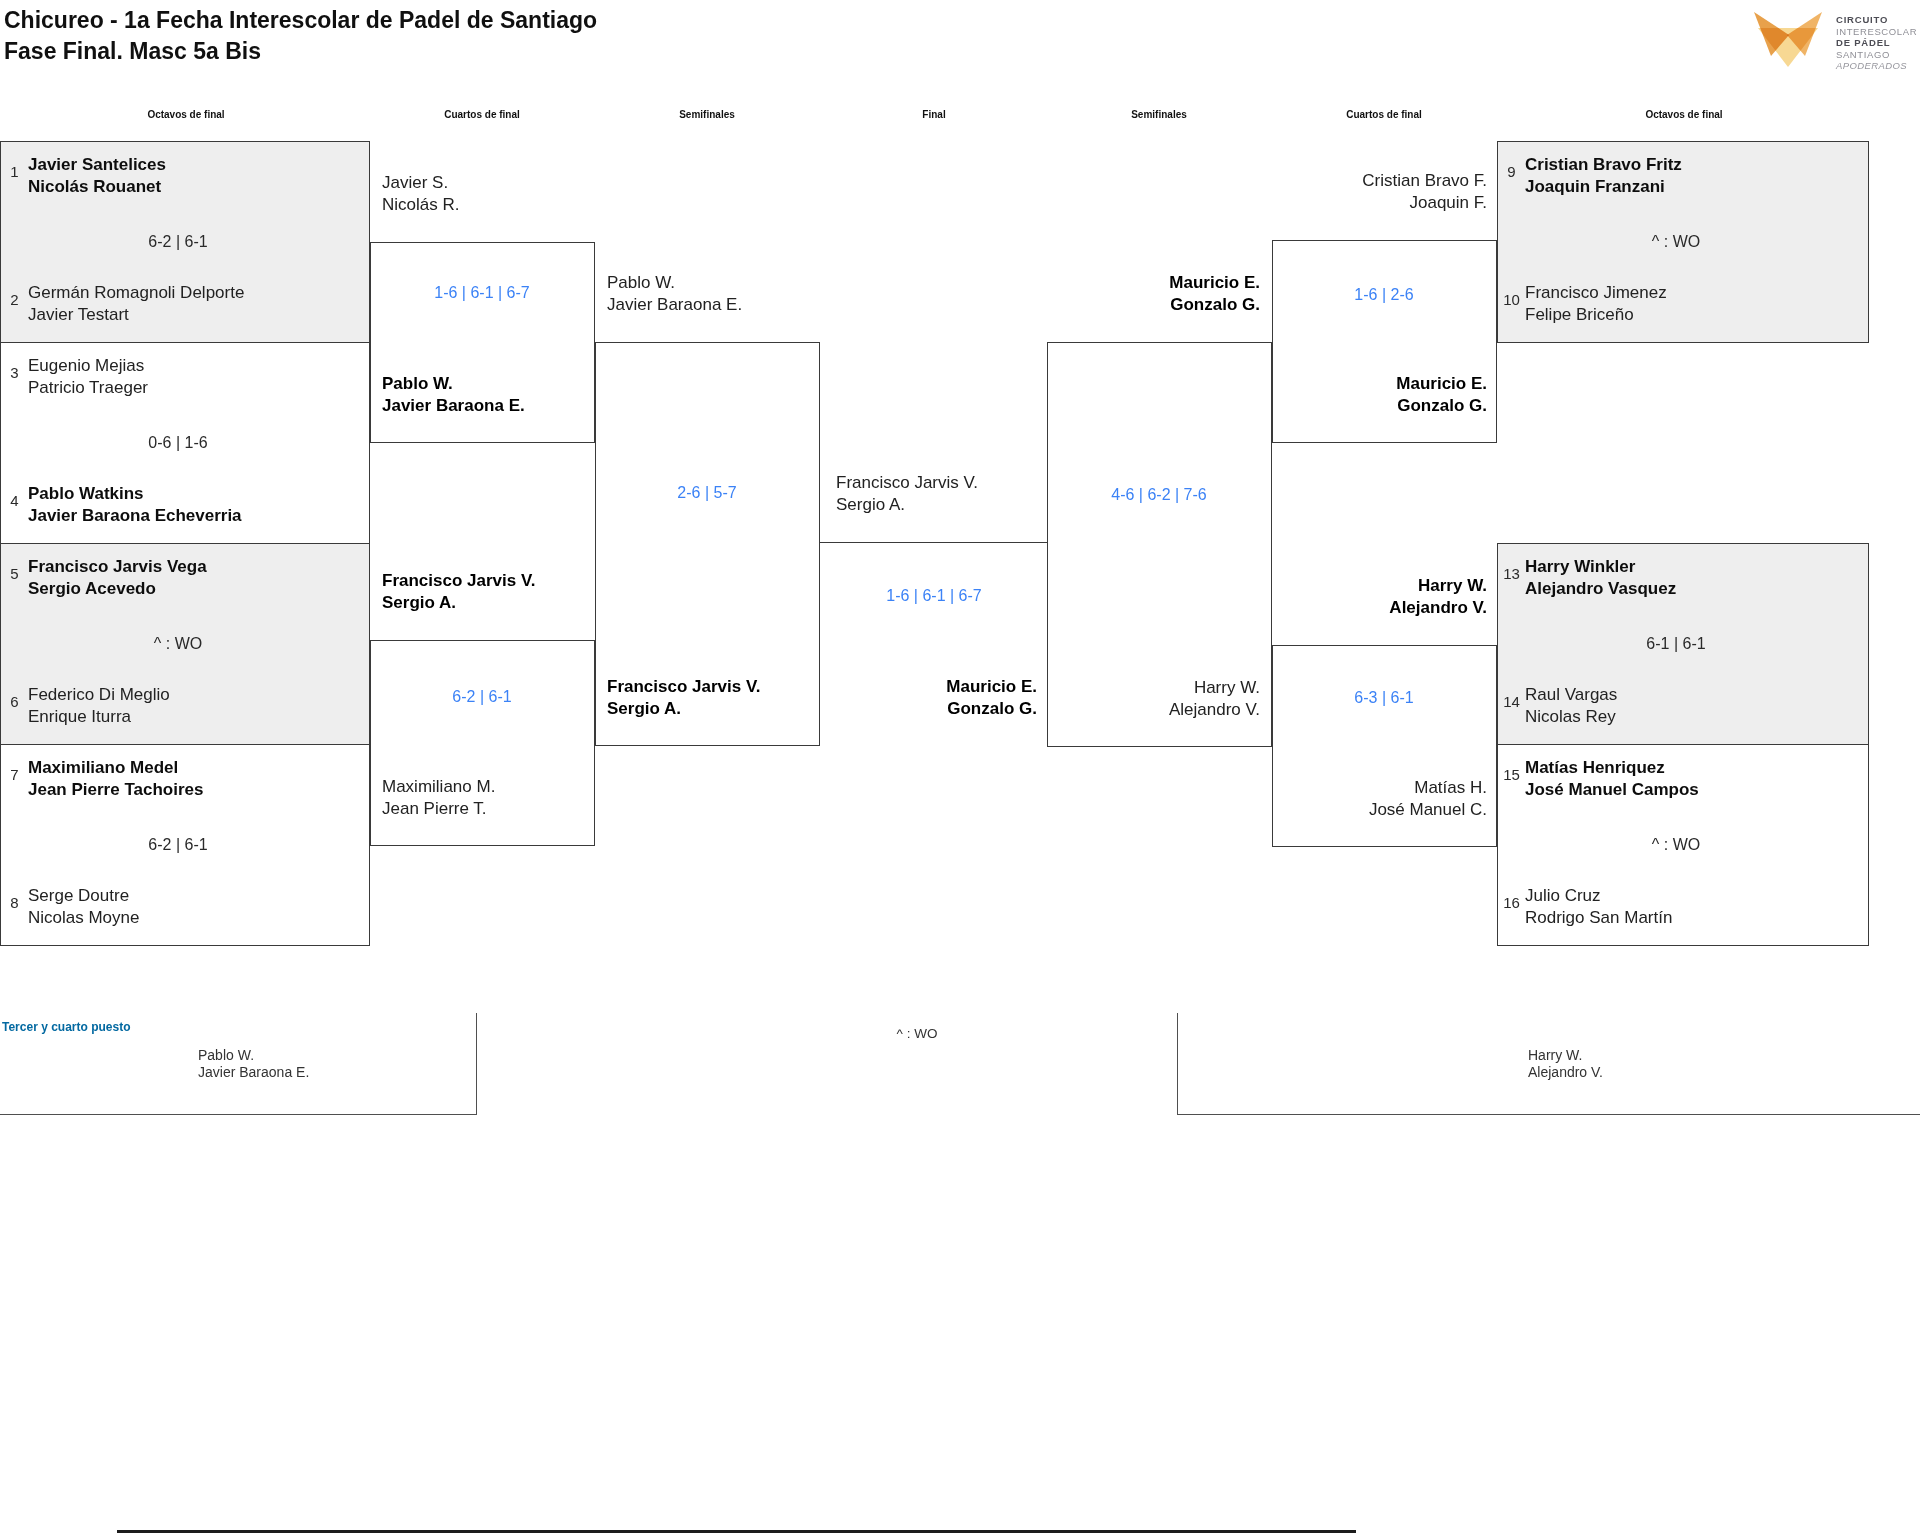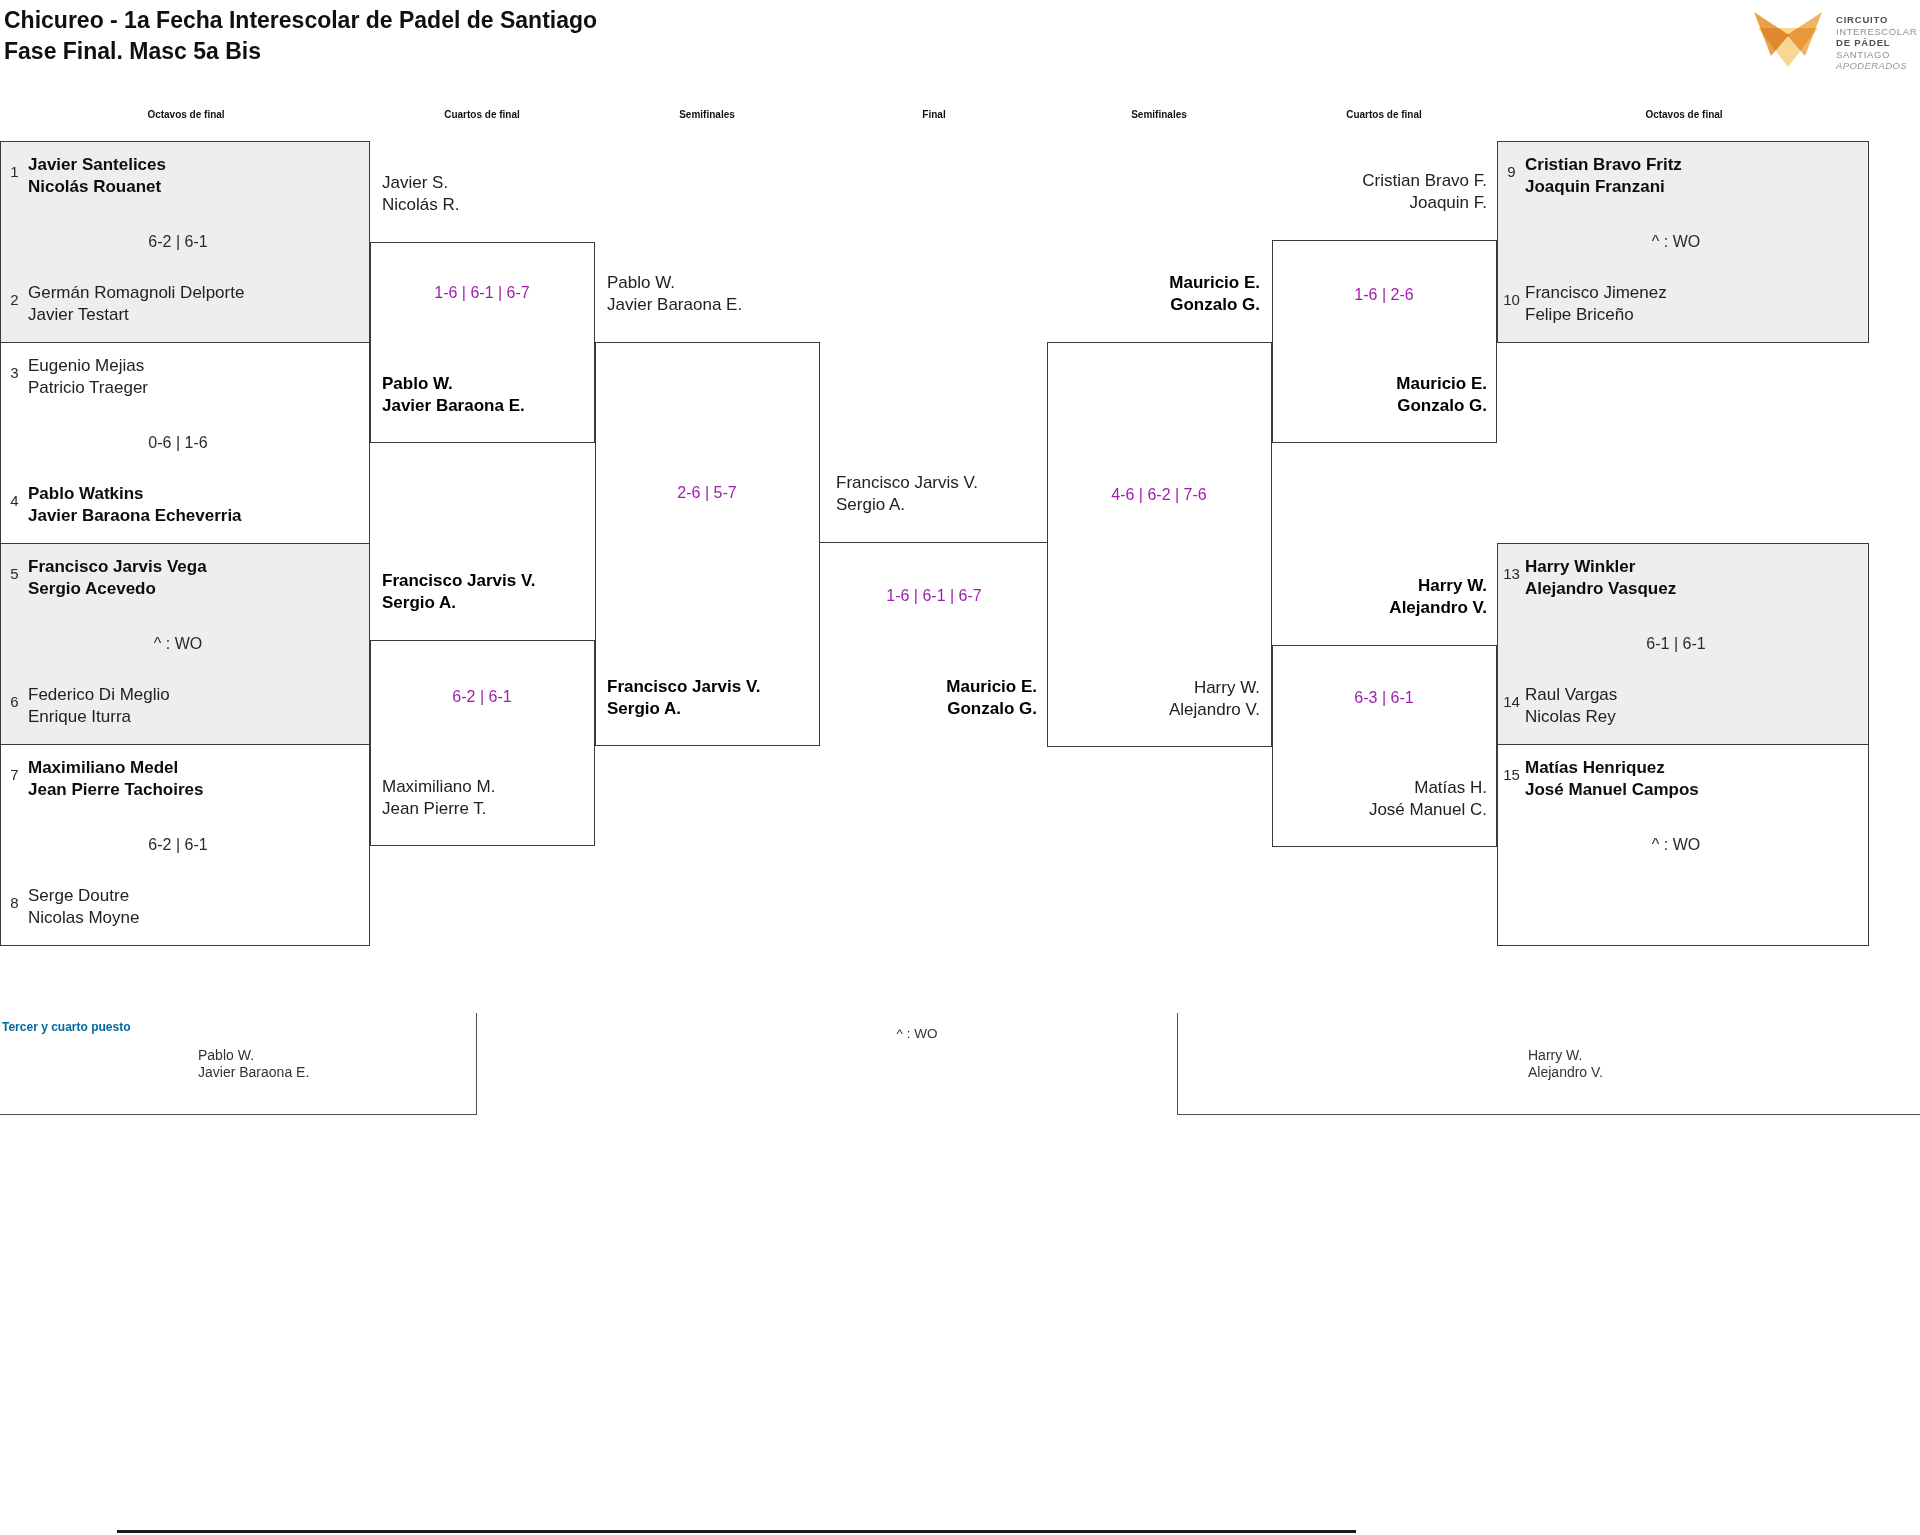--- a/index.html
+++ b/index.html
@@ -26,21 +26,21 @@
   .seed{width:27px;flex:0 0 27px;text-align:center;font-size:15px;color:#2a2a2a;padding-top:9px;}
   .names{font-size:17px;line-height:21.5px;color:#222;}
   .names.win{font-weight:700;color:#0d0d0d;}
   .oscore{position:absolute;left:0;right:14px;top:50%;transform:translateY(-50%);text-align:center;font-size:16px;color:#2a2a2a;}
   
   .cbox{position:absolute;border:1.5px solid #3a3a3a;box-sizing:border-box;background:transparent;}
   .final-topline{position:absolute;border-top:1.5px solid #3a3a3a;height:0;}
   .lbl{position:absolute;font-size:17px;line-height:22px;color:#222;white-space:nowrap;}
   .lbl.right{text-align:right;}
   .lbl.win{font-weight:700;color:#000000;}
-  .cscore{position:absolute;transform:translate(-50%,-50%);font-size:16px;color:#a21caf;white-space:nowrap;}
+  .cscore{position:absolute;transform:translate(-50%,-50%);font-size:16px;color:#3b82f6;white-space:nowrap;}
   
   .tp-heading{position:absolute;left:2px;top:1020px;font-size:12px;font-weight:700;color:#0369a1;}
   .tp-left{position:absolute;left:0;top:1013px;width:477px;height:102px;border-right:1px solid #4f4f4f;border-bottom:1px solid #4f4f4f;box-sizing:border-box;}
   .tp-right{position:absolute;left:1177px;top:1013px;width:743px;height:102px;border-left:1px solid #4f4f4f;border-bottom:1px solid #4f4f4f;box-sizing:border-box;}
   .tp-team{position:absolute;font-size:14px;line-height:16.5px;color:#333;}
   .tp-score{position:absolute;left:917px;top:1026px;transform:translateX(-50%);font-size:13.5px;color:#333;white-space:nowrap;}
   .bottom-strip{position:absolute;left:117px;top:1530px;width:1239px;height:3px;background:#1c1c1c;}
 </style>
 </head>
 <body>
@@ -188,20 +188,27 @@
 
   <div class="obox right" style="left:1497px;top:744px">
     <div class="oteam top">
       <span class="seed">15</span>
       <span class="names win">
         <div>Matías Henriquez</div>
         <div>José Manuel Campos</div>
       </span>
     </div>
     <div class="oscore">^ : WO</div>
+    <div class="oteam bot">
+      <span class="seed">16</span>
+      <span class="names">
+        <div>Julio Cruz</div>
+        <div>Rodrigo San Martín</div>
+      </span>
+    </div>
   </div>
 
   <div class="cbox" style="left:370px;top:242px;width:225px;height:201px"></div>
   <div class="cbox" style="left:370px;top:640px;width:225px;height:206px"></div>
   <div class="cbox" style="left:595px;top:342px;width:225px;height:404px"></div>
   <div class="cbox" style="left:1047px;top:342px;width:225px;height:405px"></div>
   <div class="cbox" style="left:1272px;top:240px;width:225px;height:203px"></div>
   <div class="cbox" style="left:1272px;top:645px;width:225px;height:202px"></div>
   <div class="final-topline" style="left:820px;top:542px;width:227px"></div>
 

